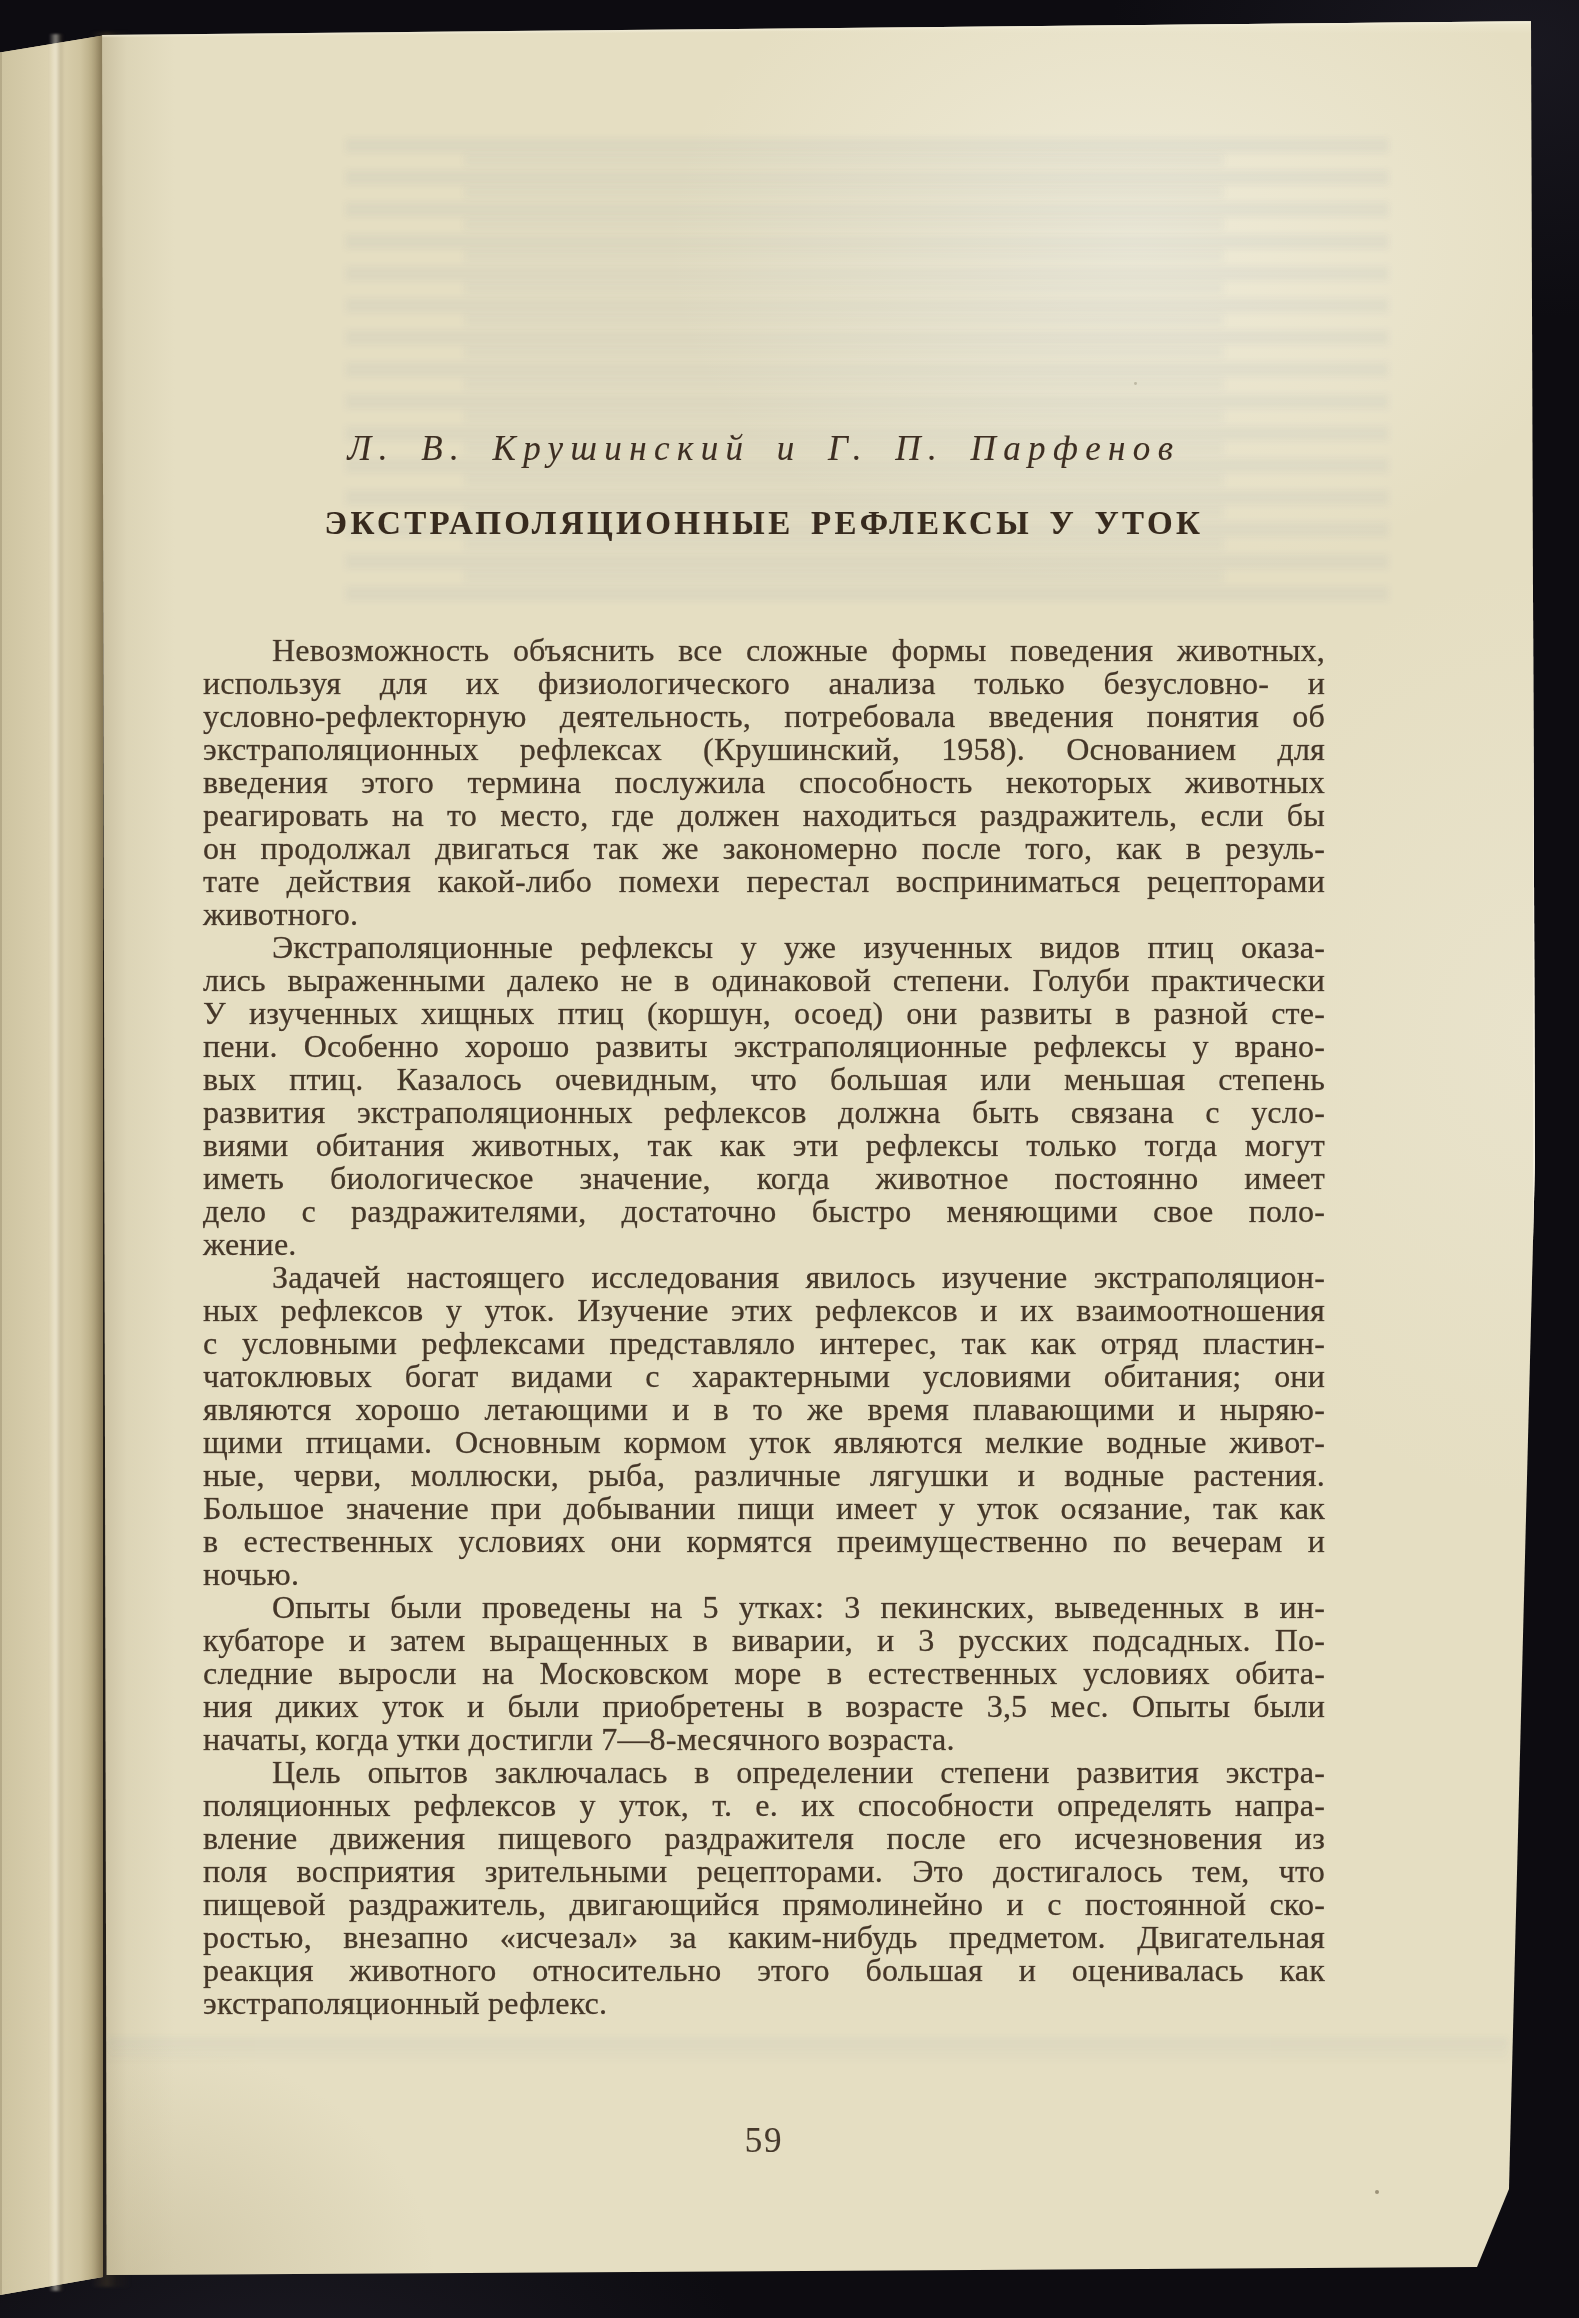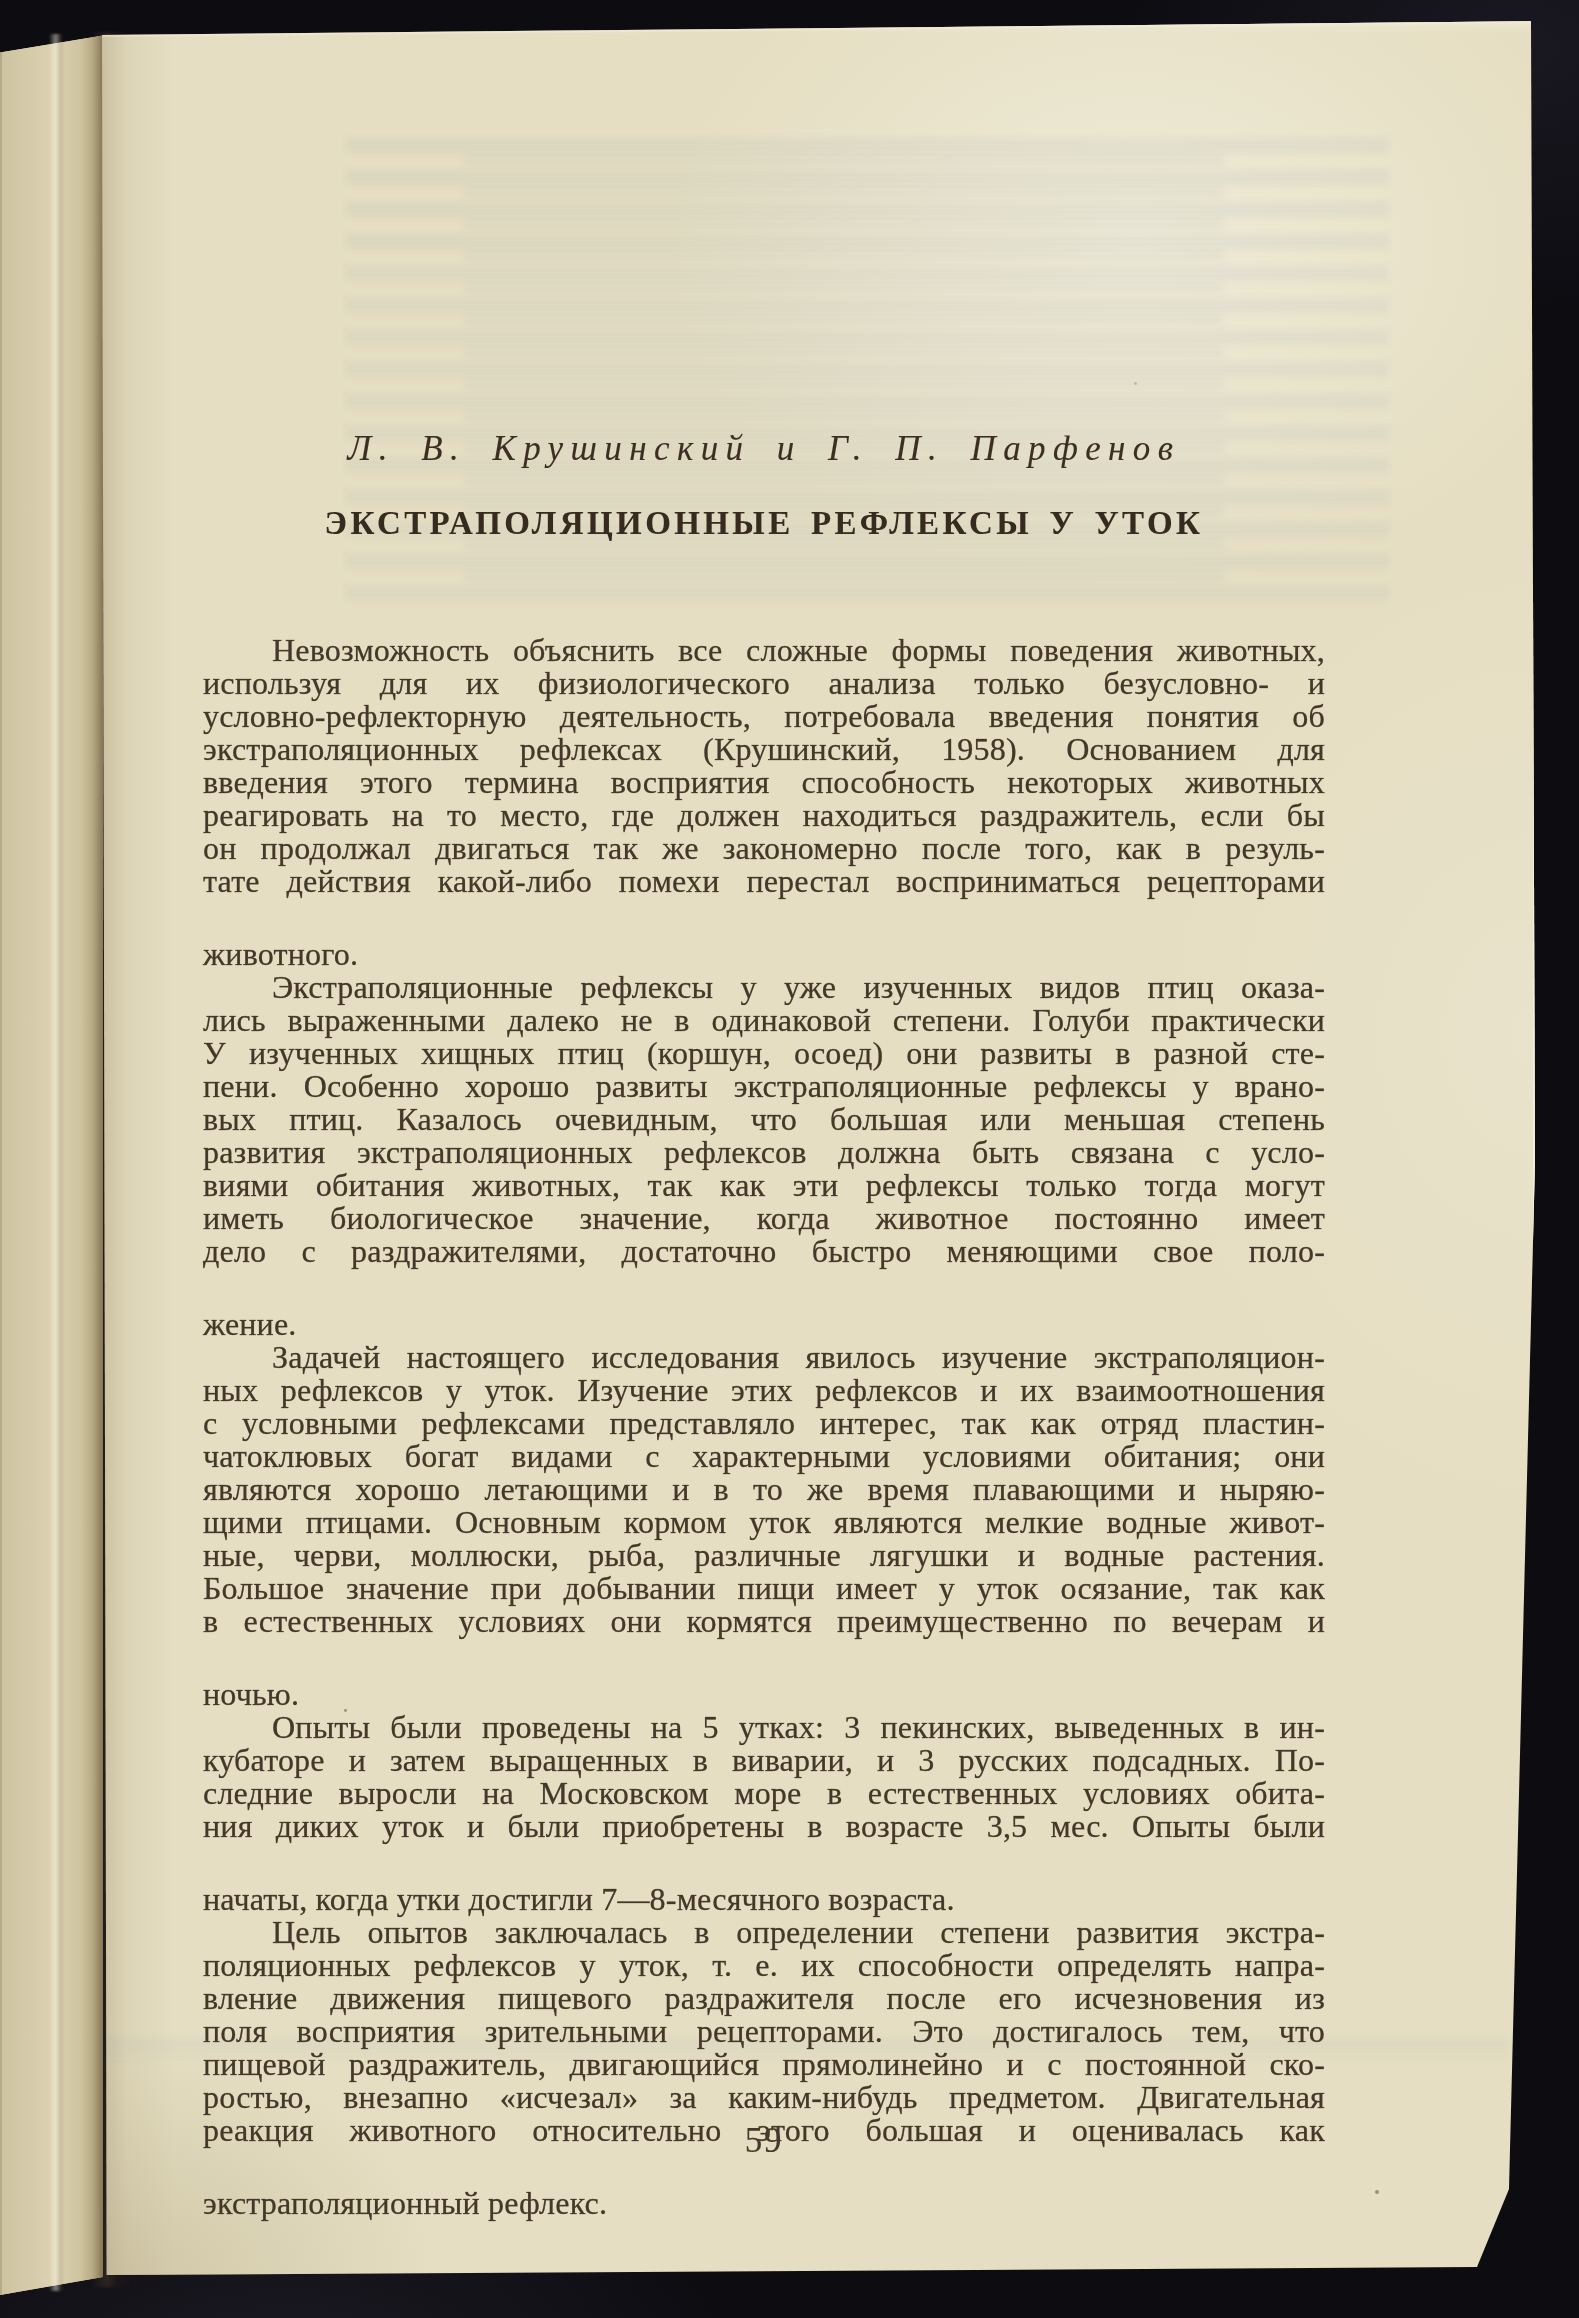--- a/index.html
+++ b/index.html
@@ -94,21 +94,21 @@
     font-size:33px;letter-spacing:3.4px;word-spacing:5.7px;
     color:#372a1e;-webkit-text-stroke:0.2px rgba(55,42,30,.4);
   }
   .body-text{
     top:615px;font-size:32px;line-height:33px;
     -webkit-text-stroke:0.3px rgba(69,55,41,.55);
     text-shadow:0.2px 0.4px 0.5px rgba(69,55,41,.32);
   }
   .line{text-align:justify;text-align-last:justify;letter-spacing:0.2px;}
   .line.first{text-indent:69px;}
-  .line.last{text-align-last:left;margin-top:40px;}
+  .line.last{text-align-last:left;}
   .page-number{
     top:2102px;text-align:center;font-size:35px;letter-spacing:1.7px;
     color:#473a2c;-webkit-text-stroke:0.2px rgba(71,58,44,.5);
   }
 
   
   .pencil-mark{position:absolute;left:1299px;top:2119px;width:181px;height:147px;
     filter:blur(0.3px);opacity:.88;}
   .pencil-mark svg{width:100%;height:100%;}
 
@@ -133,21 +133,21 @@
 
     <div class="text-col author-line">Л. В. Крушинский и Г. П. Парфенов</div>
 
     <div class="text-col article-title">ЭКСТРАПОЛЯЦИОННЫЕ РЕФЛЕКСЫ У УТОК</div>
 
     <div class="text-col body-text">
         <div class="line first">Невозможность объяснить все сложные формы поведения животных,</div>
         <div class="line">используя для их физиологического анализа только безусловно- и</div>
         <div class="line">условно-рефлекторную деятельность, потребовала введения понятия об</div>
         <div class="line">экстраполяционных рефлексах (Крушинский, 1958). Основанием для</div>
-        <div class="line">введения этого термина восприятия способность некоторых животных</div>
+        <div class="line">введения этого термина послужила способность некоторых животных</div>
         <div class="line">реагировать на то место, где должен находиться раздражитель, если бы</div>
         <div class="line">он продолжал двигаться так же закономерно после того, как в резуль-</div>
         <div class="line">тате действия какой-либо помехи перестал восприниматься рецепторами</div>
         <div class="line last">животного.</div>
         <div class="line first">Экстраполяционные рефлексы у уже изученных видов птиц оказа-</div>
         <div class="line">лись выраженными далеко не в одинаковой степени. Голуби практически</div>
         <div class="line">У изученных хищных птиц (коршун, осоед) они развиты в разной сте-</div>
         <div class="line">пени. Особенно хорошо развиты экстраполяционные рефлексы у врано-</div>
         <div class="line">вых птиц. Казалось очевидным, что большая или меньшая степень</div>
         <div class="line">развития экстраполяционных рефлексов должна быть связана с усло-</div>

